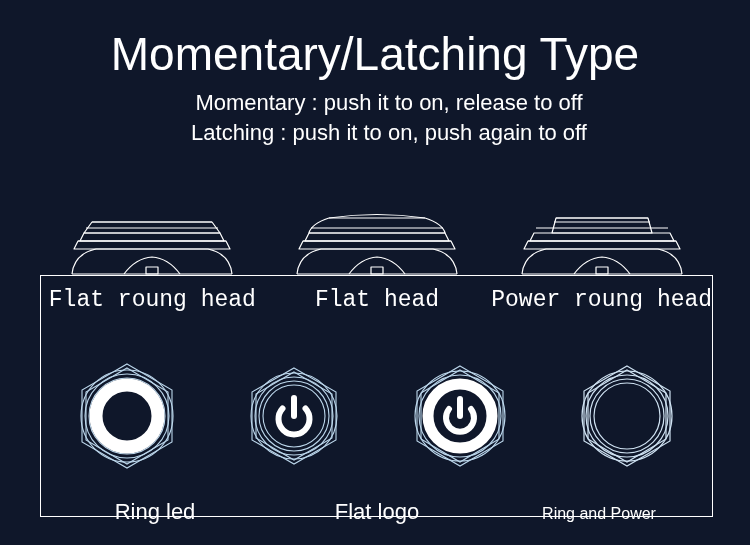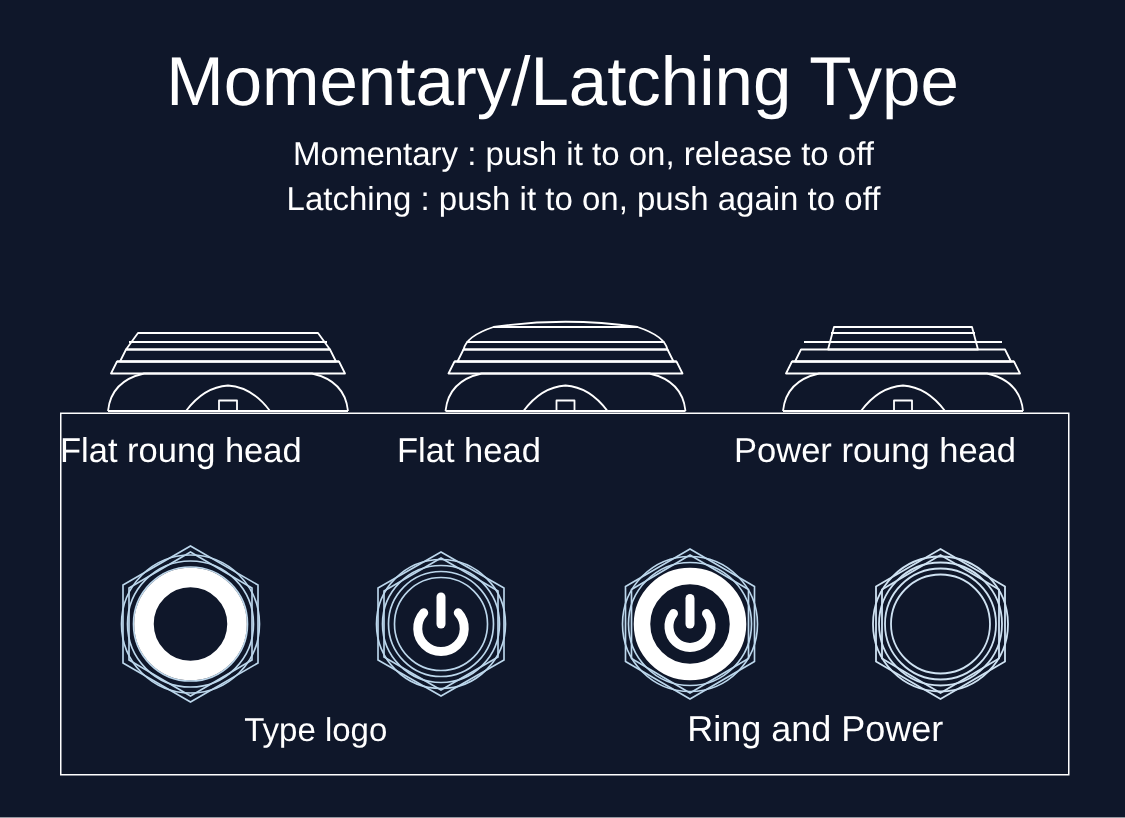--- a/index.html
+++ b/index.html
@@ -80,24 +80,25 @@
   
   .head-labels {
     position: absolute;
     left: 40px;
     top: 287px;
     width: 674px;
     display: flex;
   }
   .head-label {
     flex: 1 1 0;
-    text-align: left;
+    text-align: center;
     font-size: 23px;
     color: #ffffff;
     white-space: nowrap;
+    font-family: Liberation Mono, monospace;
   }
 
   
   .leds-row {
     position: absolute;
     left: 44px;
     top: 358px;
     width: 666px;
     height: 115px;
     display: flex;
@@ -118,21 +119,22 @@
     align-items: baseline;
   }
   .led-label {
     flex: 1 1 0;
     text-align: center;
     font-size: 22px;
     color: #ffffff;
     white-space: nowrap;
   }
   .led-label.small {
-    font-size: 24px;
+    font-size: 16px;
+    margin-top: 32px;
   }
 
   svg { display: block; overflow: visible; }
 </style>
 </head>
 <body>
 
 <div id="root">
 
   <div class="header">
@@ -284,17 +286,18 @@
             <circle cx="54" cy="54" r="37"></circle>
             <circle cx="54" cy="54" r="33"></circle>
           </g>
         </svg>
       </div>
     </div>
 
   </div>
 
   <div class="led-labels">
-    <div class="led-label">Type logo</div>
+    <div class="led-label">Ring led</div>
+    <div class="led-label">Flat logo</div>
     <div class="led-label small">Ring and Power</div>
   </div>
 
 </div>
 
 </body></html>

